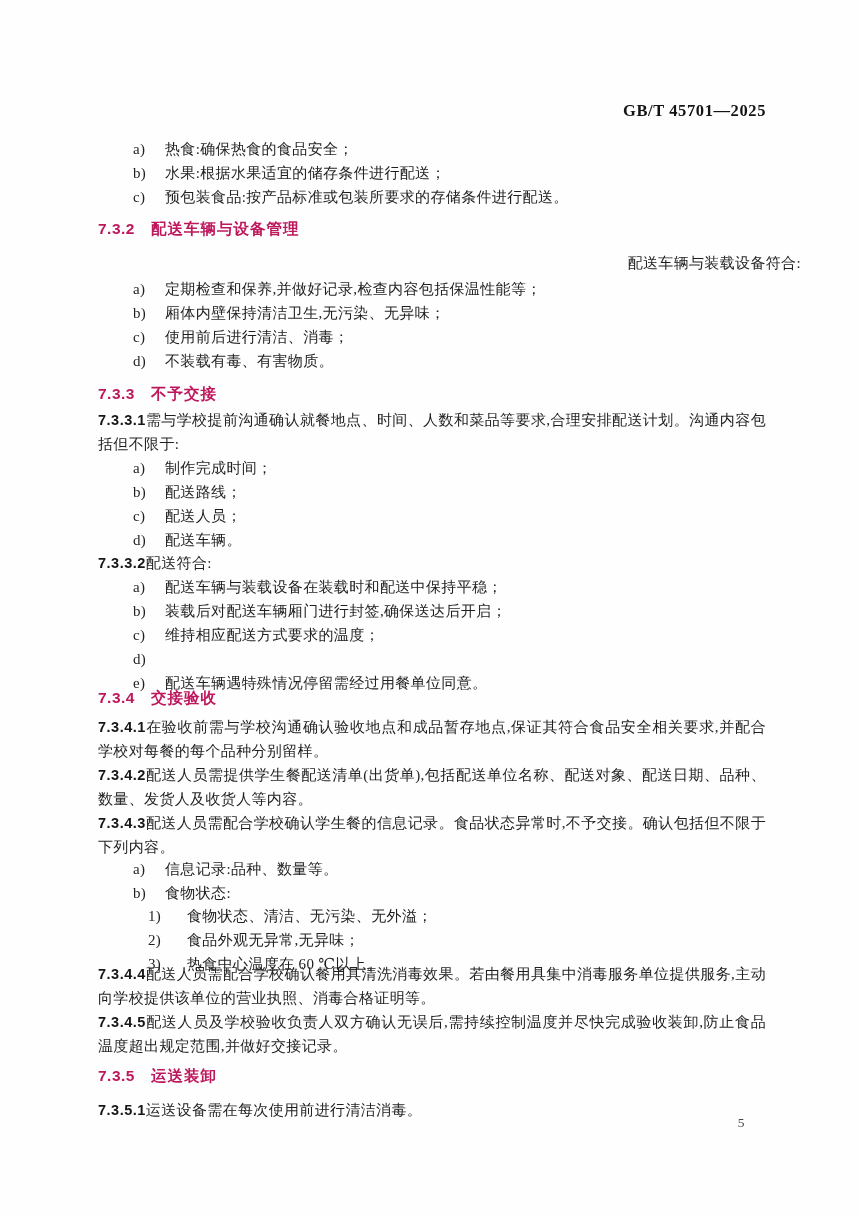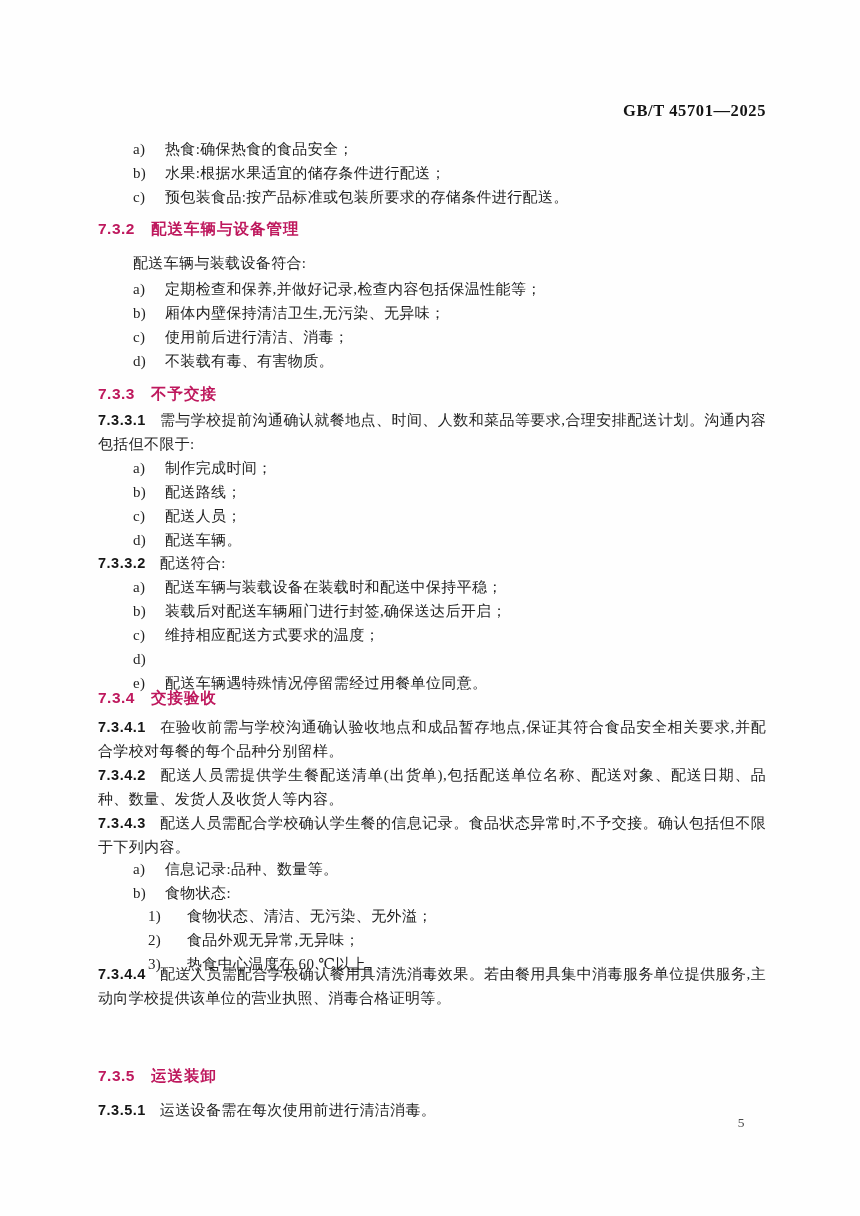--- a/index.html
+++ b/index.html
@@ -13,23 +13,23 @@
     position:absolute; left:98px; width:668px; top:101px;
     text-align:right; font-family:"Liberation Serif","DejaVu Serif",serif;
     font-weight:bold; font-size:16.5px; letter-spacing:0.6px; color:#141414;
   }
   .heading { font-family:"Liberation Sans","DejaVu Sans",sans-serif; font-weight:bold; font-size:15.5px; color:#be185d; line-height:20px; }
   .heading .hnum { margin-right:16px; letter-spacing:0.5px; }
   .heading .htitle { letter-spacing:1px; }
   .para { font-size:15px; line-height:24px; text-align:justify; letter-spacing:0.35px; }
   .para .pnum {
     font-family:"Liberation Sans","DejaVu Sans",sans-serif;
-    font-weight:600; font-size:14.5px; margin-right:14px; letter-spacing:0.5px; color:#161616;
+    font-weight:600; font-size:14.5px; letter-spacing:0.5px; color:#161616;
   }
-  .intro { font-size:15px; line-height:24px; letter-spacing:0.35px; padding-left:35px; }
+  .intro { font-size:15px; line-height:24px; letter-spacing:0.35px; padding-left:35px;text-align:right; }
   .list { font-size:15px; letter-spacing:0.35px; }
   .li { display:flex; line-height:24px; }
   .li .marker { flex:0 0 32px; margin-left:35px; }
   .li .litext { flex:1; }
   .li.sub .marker { flex:0 0 39px; margin-left:50px; }
   .page-number {
     position:absolute; left:731px; top:1115px; width:20px; text-align:center;
     font-size:13.5px; color:#4a4a4a; letter-spacing:0;
   }
 </style>
@@ -172,20 +172,23 @@
     <div class="li sub">
       <span class="marker">3)</span>
       <span class="litext">热食中心温度在 60 ℃以上。</span>
     </div>
   </div>
 
   <div class="block para" style="top:962px">
     <span class="pnum">7.3.4.4</span><span>配送人员需配合学校确认餐用具清洗消毒效果。若由餐用具集中消毒服务单位提供服务,主动向学校提供该单位的营业执照、消毒合格证明等。</span>
   </div>
 
+  <div class="block para" style="top:1010px">
+    <span class="pnum">7.3.4.5</span><span>配送人员及学校验收负责人双方确认无误后,需持续控制温度并尽快完成验收装卸,防止食品温度超出规定范围,并做好交接记录。</span>
+  </div>
 
   <div class="block heading" style="top:1066px">
     <span class="hnum">7.3.5</span><span class="htitle">运送装卸</span>
   </div>
 
   <div class="block para" style="top:1098px">
     <span class="pnum">7.3.5.1</span><span>运送设备需在每次使用前进行清洁消毒。</span>
   </div>
 
   <div class="page-number">5</div>

